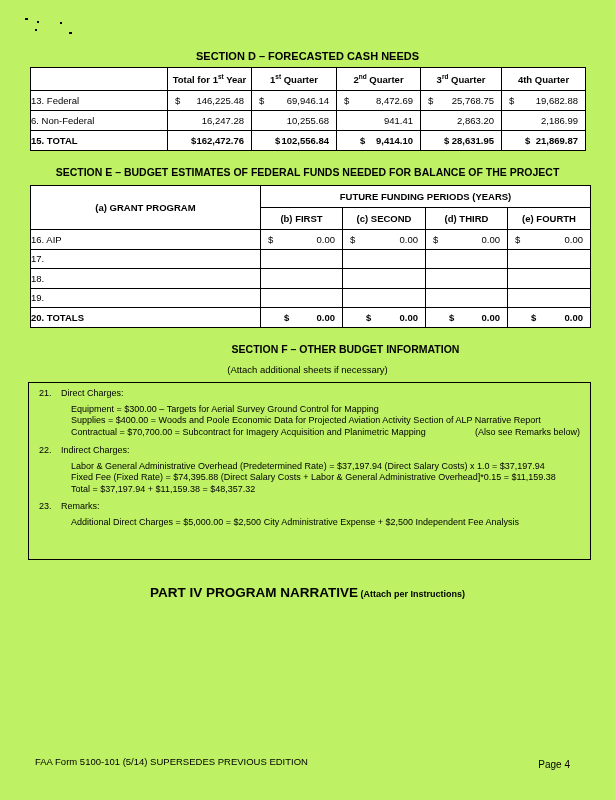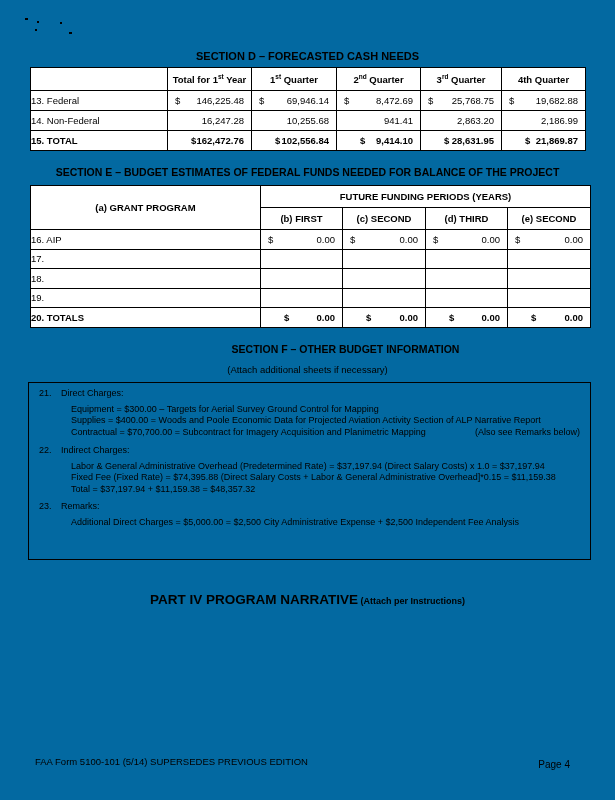--- a/index.html
+++ b/index.html
@@ -1,17 +1,17 @@
 <!DOCTYPE html>
 <html><head>
 <meta charset="utf-8">
 <style>
   html,body { margin:0; padding:0; background:#fff; }
   .page {
-    position:relative; width:615px; height:800px; background:#0369a1;
+    position:relative; width:615px; height:800px; background:#bef264;
     font-family:"Liberation Sans", sans-serif; color:#000;
     overflow:hidden;
   }
   .speck { position:absolute; background:#000; }
 
   .sec-title { position:absolute; left:0; width:615px; text-align:center; font-weight:bold; }
   .d-title { top:50px; font-size:11px; }
   .e-title { top:166px; font-size:10.5px; }
   .f-title { top:343px; font-size:10.5px;padding-left:38px; }
   .f-subtitle { position:absolute; left:0; top:364px; width:615px; text-align:center; font-size:9.5px; font-weight:normal; }
@@ -36,21 +36,21 @@
   .f-box { position:absolute; left:28px; top:382px; width:561px; height:176px; border:1.6px solid #000; font-size:9px; line-height:11.5px; }
   .f-item { margin-left:10px; }
   .f-i21 { margin-top:5px; }
   .f-i22 { margin-top:7px; }
   .f-i23 { margin-top:6px; }
   .f-head { display:flex; }
   .f-num { width:22px; flex:none; }
   .f-lines { margin-left:32px; margin-top:4px; }
   .f-flex { display:flex; justify-content:space-between; padding-right:10px; }
 
-  .part4 { position:absolute; left:0; top:583px; width:615px; text-align:center;margin-top:7px; }
+  .part4 { position:absolute; left:0; top:583px; width:615px; text-align:center; }
   .part4-main { font-size:13.5px; font-weight:bold; }
   .part4-paren { font-size:9px; font-weight:bold; }
 
   .footer-left { position:absolute; left:35px; top:756px; font-size:9.5px; }
   .footer-right { position:absolute; right:45px; top:759px; font-size:10px; }
 </style>
 </head>
 <body>
 
 <div class="page">
@@ -110,21 +110,21 @@
             </div>
           </td>
         <td>
             <div class="money">
               <span>$</span>
               <span>19,682.88</span>
             </div>
           </td>
       </tr>
       <tr>
-        <td class="lbl">14. Non-Federal</td>
+        <td class="lbl">6. Non-Federal</td>
         <td>
             <div class="money">
               <span></span>
               <span>16,247.28</span>
             </div>
           </td>
         <td>
             <div class="money">
               <span></span>
               <span>10,255.68</span>
@@ -197,21 +197,21 @@
     </colgroup>
     <thead>
       <tr class="hdr1">
         <th rowspan="2">(a) GRANT PROGRAM</th>
         <th colspan="4">FUTURE FUNDING PERIODS (YEARS)</th>
       </tr>
       <tr class="hdr2">
         <th>(b) FIRST</th>
         <th>(c) SECOND</th>
         <th>(d) THIRD</th>
-        <th>(e) SECOND</th>
+        <th>(e) FOURTH</th>
       </tr>
     </thead>
     <tbody>
       <tr>
         <td class="lbl">16.  AIP</td>
         <td>
             <div class="money">
               <span>$</span>
               <span>0.00</span>
             </div>

